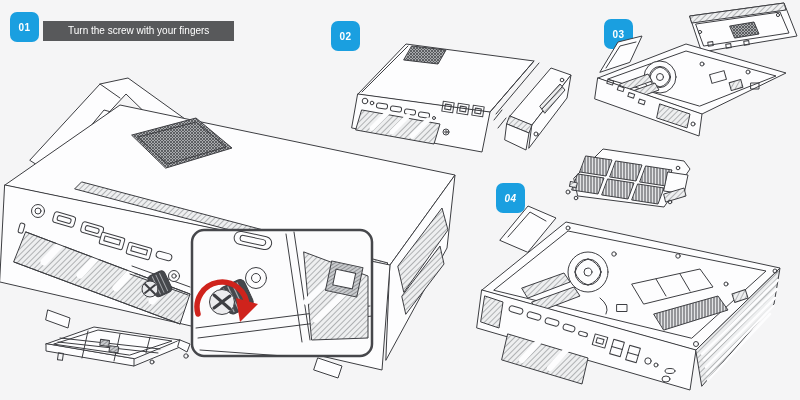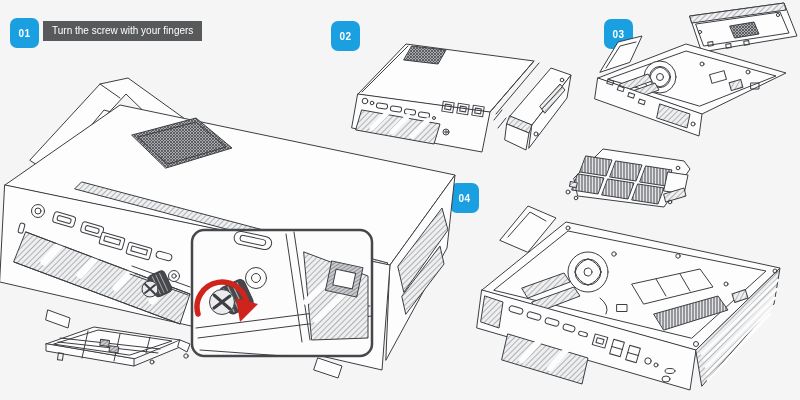--- a/index.html
+++ b/index.html
@@ -1,26 +1,26 @@
 <!DOCTYPE html>
 <html><head>
 <meta charset="utf-8">
 <style>
   html,body{margin:0;padding:0;}
   body{background:#f5f5f6;font-family:"Liberation Sans",sans-serif;}
   .canvas{position:relative;width:800px;height:400px;overflow:hidden;background:#f5f5f6;}
   .badge{position:absolute;width:29px;height:30px;border-radius:7px;background:#1a9fe0;color:#ffffff;
          font-size:10px;font-weight:bold;display:flex;align-items:center;justify-content:center;letter-spacing:.5px;}
   .instruction{position:absolute;left:43px;top:21px;background:#58595b;color:#ffffff;font-size:10px;
-         padding:5px 9px;line-height:1;white-space:nowrap;}
+         padding:5px 25px;line-height:1;white-space:nowrap;}
   .illus{position:absolute;display:block;}
-  #badge-1{left:10px;top:18px;}
+  #badge-1{left:10px;top:12px;}
   #badge-2{left:331px;top:21px;}
   #badge-3{left:580px;top:19px;margin-left:24px;}
-  #badge-4{left:450px;top:183px;}
+  #badge-4{left:496px;top:183px;font-style:italic;}
   #illus-1{left:0;top:70px;}
   #illus-2{left:348px;top:36px;}
   #illus-3{left:590px;top:0;}
   #illus-4{left:470px;top:138px;}
 </style>
 </head>
 <body>
 
 <div class="canvas">
 

